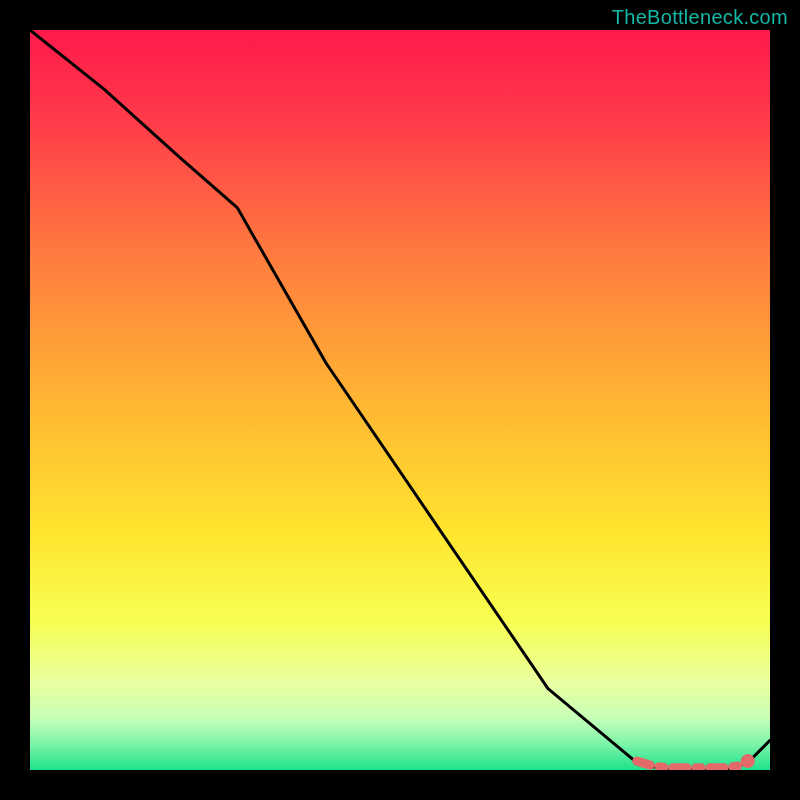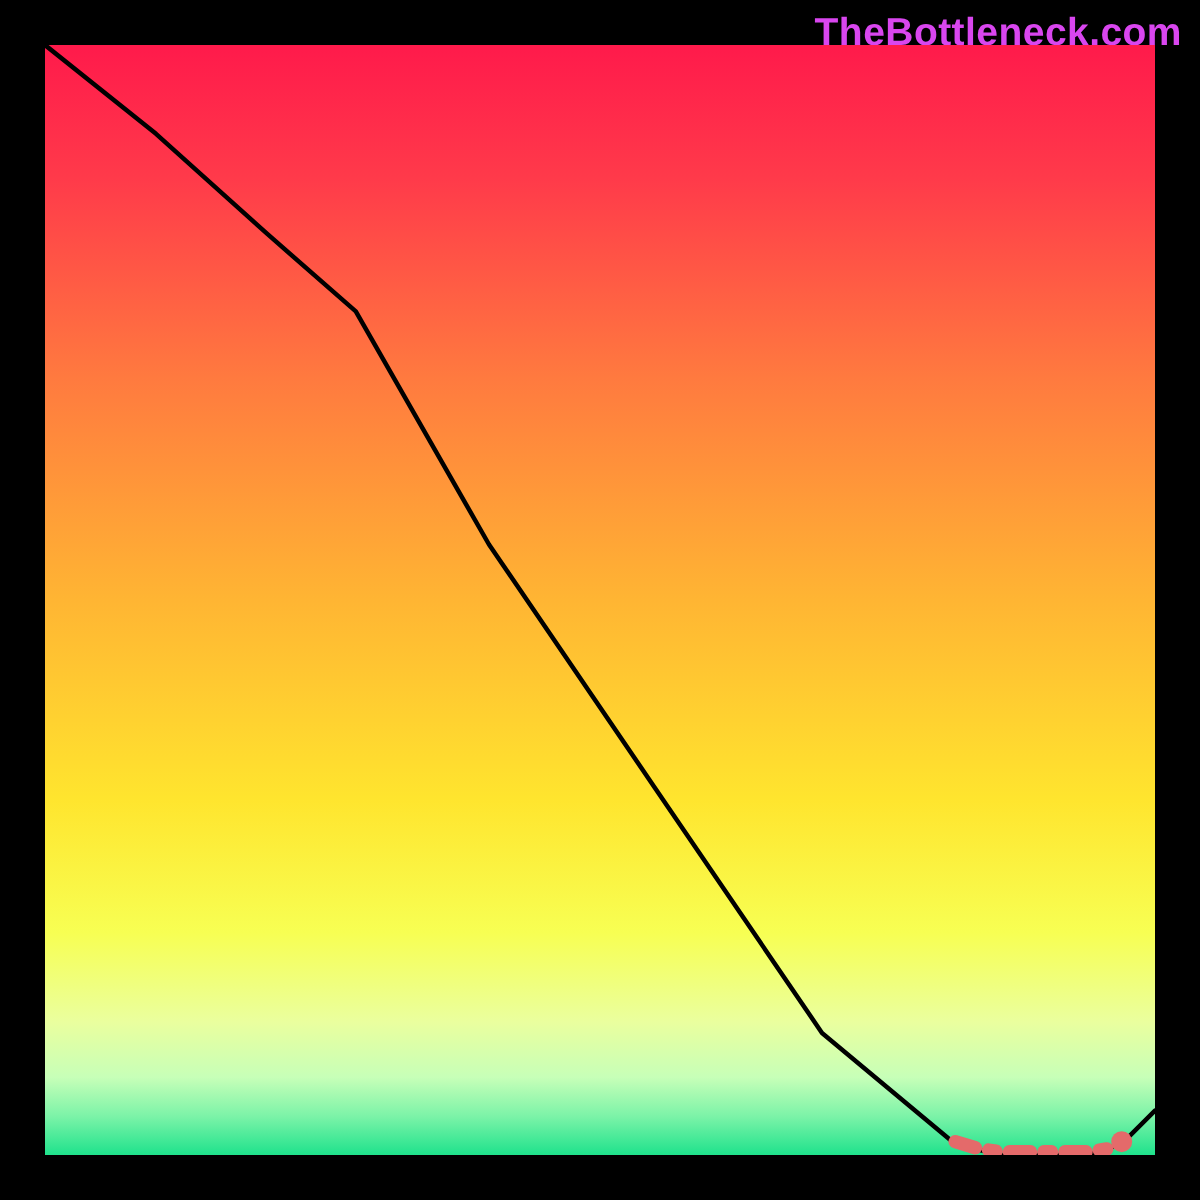--- a/index.html
+++ b/index.html
@@ -21,23 +21,23 @@
     left: 30px;
     top: 30px;
     width: 740px;
     height: 740px;
   }
   .watermark {
     position: absolute;
     top: 6px;
     right: 12px;
     font-family: Arial, Helvetica, sans-serif;
-    font-size: 26px;
-    font-weight: 700;
-    color: #d946ef;
+    font-size: 20px;
+    font-weight: 400;
+    color: #14b8a6;
     letter-spacing: 0.3px;
     user-select: none;
   }
   svg { display: block; }
 </style>
 </head>
 <body>
 
 <div class="stage">
 

